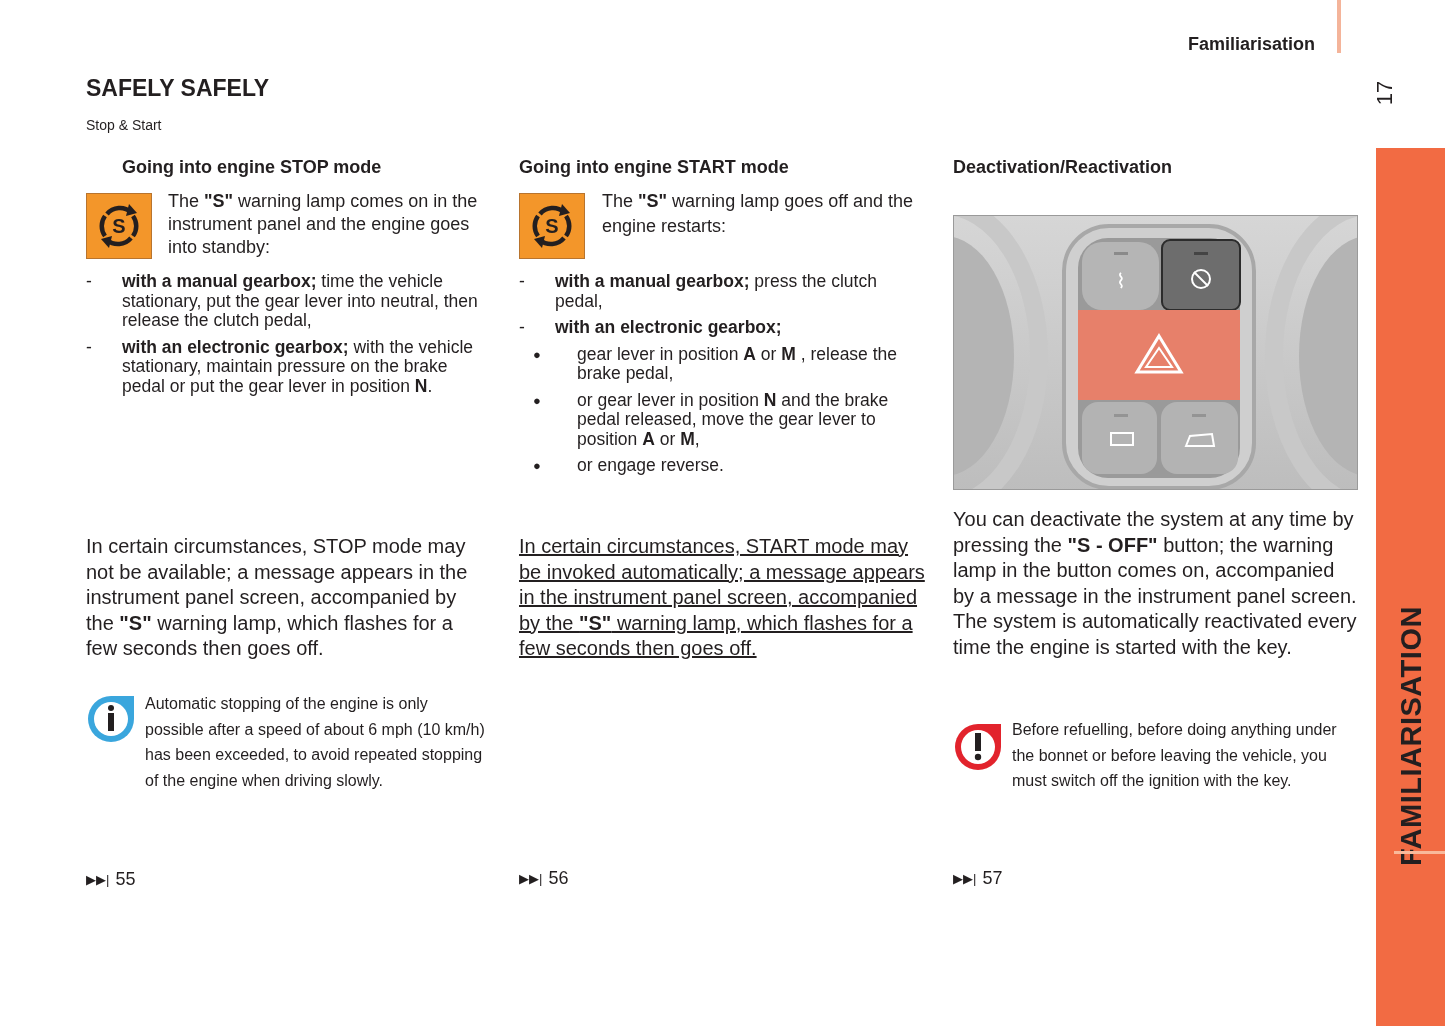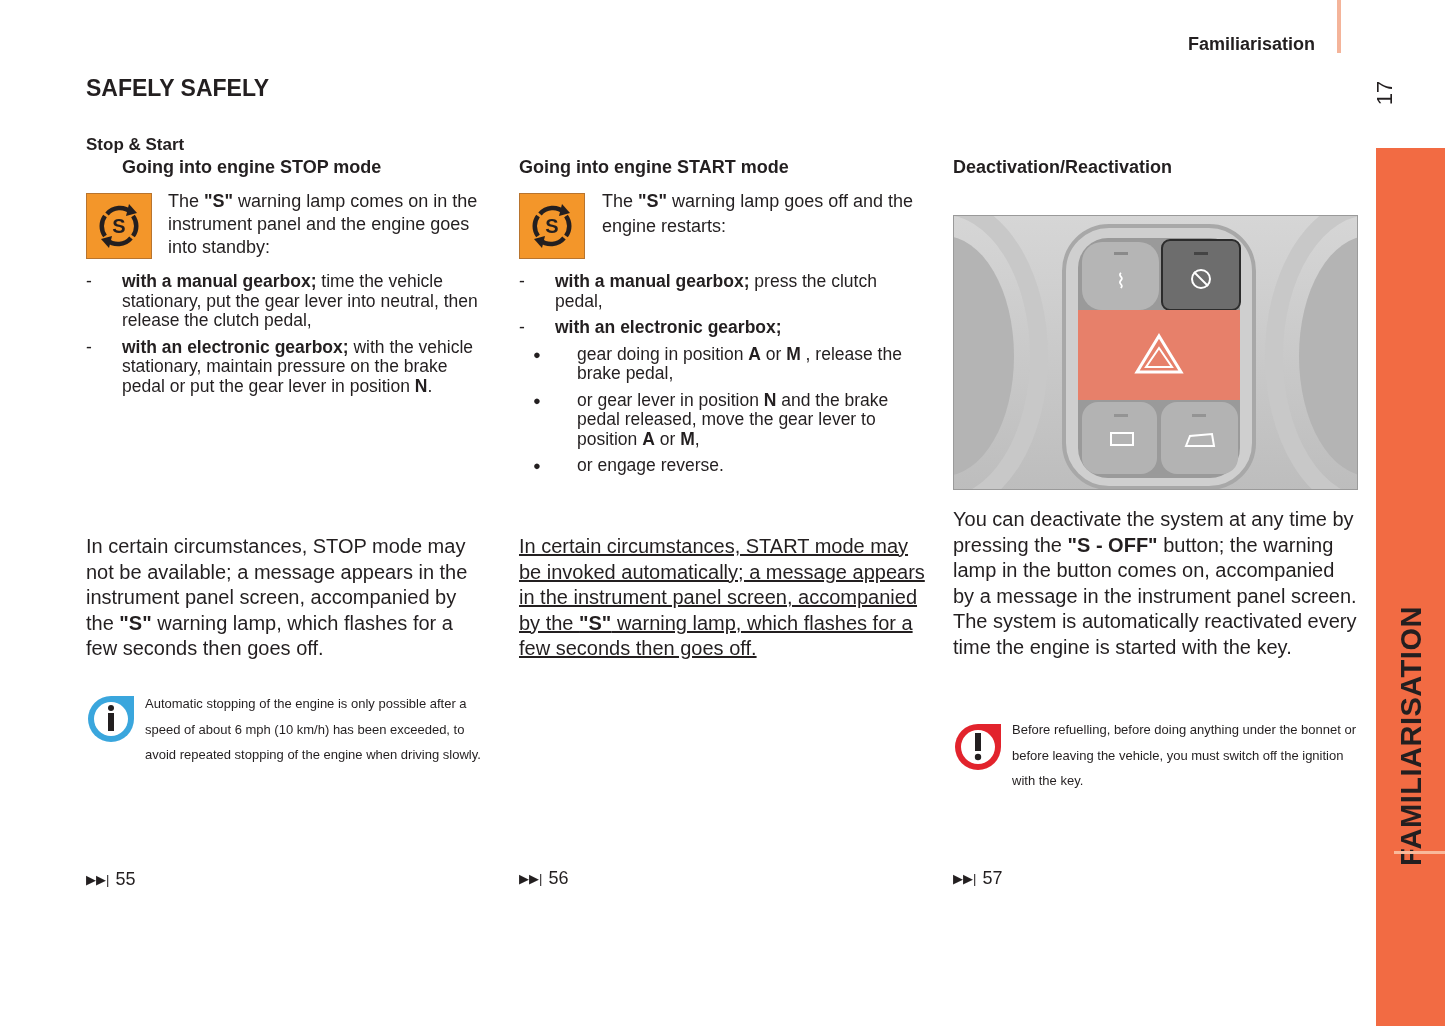--- a/index.html
+++ b/index.html
@@ -11,35 +11,35 @@
   .page-num { left:1370px; top:78px; width:30px; height:30px; font-size:22px;
               transform:rotate(-90deg); transform-origin:center; text-align:center; line-height:30px; }
   .side-tab { left:1376px; top:148px; width:69px; height:878px; background:#f26b43; }
   .side-tab-label { position:absolute; left:-90px; top:575px; width:250px; height:36px;
                     transform:rotate(-90deg); transform-origin:center;
                     font-size:29px; font-weight:bold; letter-spacing:0.5px; color:#231f20;
                     text-align:center; line-height:36px; }
   .side-tab-rule { position:absolute; left:18px; top:703px; width:51px; height:3px; background:#f9b99b; }
 
   .h1 { left:86px; top:75px; font-size:23px; font-weight:bold; }
-  .h2 { left:86px; top:135px; font-size:17px; font-weight:bold; }
+  .h2 { left:86px; top:117px; font-size:14px; font-weight:normal; }
   .col-h { font-size:18px; font-weight:bold; top:157px; }
 
   .lamp { width:66px; height:66px; background:#f3962a; border:1px solid #b8742e; box-sizing:border-box;
           display:flex; align-items:center; justify-content:center; }
   .intro { font-size:18px; line-height:23px; }
 
   .bullets { font-size:17.5px; line-height:19.5px; }
   .bullets .item { position:relative; padding-left:36px; margin-bottom:7px; }
   .bullets .dash { position:absolute; left:0; top:0; }
   .sub { position:relative; padding-left:22px; margin-top:7px; margin-left:22px; }
   .sub .dot { position:absolute; left:0; top:0; }
 
   .para { font-size:20px; line-height:25.5px; }
-  .note { font-size:13px; line-height:25.5px; }
+  .note { font-size:16px; line-height:25.5px; }
   .ref { font-size:18px; display:flex; align-items:center; gap:6px; }
   b { font-weight:bold; }
 
   .photo { left:953px; top:215px; width:405px; height:275px; border:1px solid #9a9a9a; box-sizing:border-box;
            background:linear-gradient(180deg,#d9d9d9 0%,#bdbdbd 50%,#d4d4d4 100%); overflow:hidden; }
 </style>
 </head>
 <body>
 
 <div class="abs header-title">Familiarisation</div>
@@ -114,21 +114,21 @@
 <div class="abs bullets" style="left:519px; top:272px; width:410px;">
   <div class="item">
     <span class="dash">-</span>
     <b>with a manual gearbox;</b><span> press the clutch pedal,</span>
   </div>
   <div class="item">
     <span class="dash">-</span>
     <b>with an electronic gearbox;</b>
     <div class="sub" style="margin-left:0;">
       <span class="dot" style="left:-22px; font-size:13px;">●</span>
-      <span>gear doing in position </span><b>A</b><span> or </span><b>M</b><span> , release the brake pedal,</span>
+      <span>gear lever in position </span><b>A</b><span> or </span><b>M</b><span> , release the brake pedal,</span>
     </div>
     <div class="sub" style="margin-left:0;">
       <span class="dot" style="left:-22px; font-size:13px;">●</span>
       <span>or gear lever in position </span><b>N</b><span> and the brake pedal released, move the gear lever to position </span><b>A</b><span> or </span><b>M</b><span>,</span>
     </div>
     <div class="sub" style="margin-left:0;">
       <span class="dot" style="left:-22px; font-size:13px;">●</span>
       <span>or engage reverse.</span>
     </div>
   </div>

